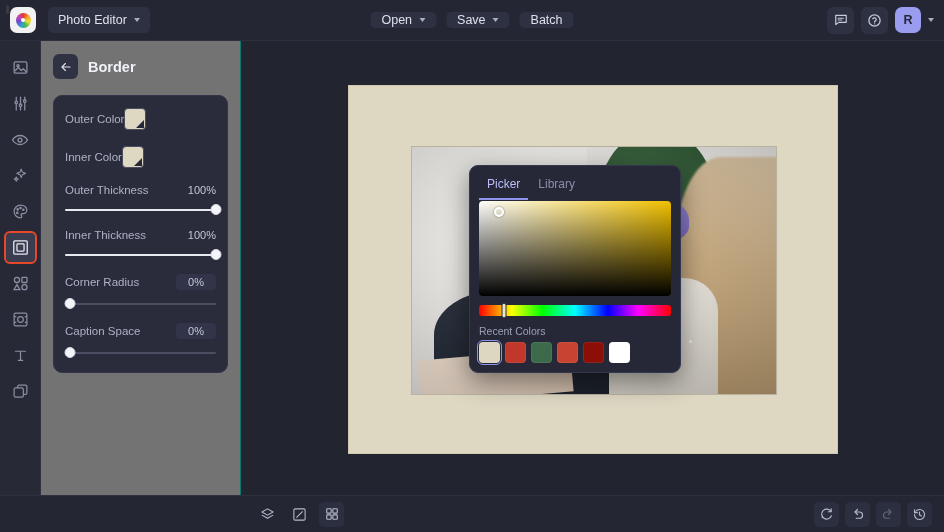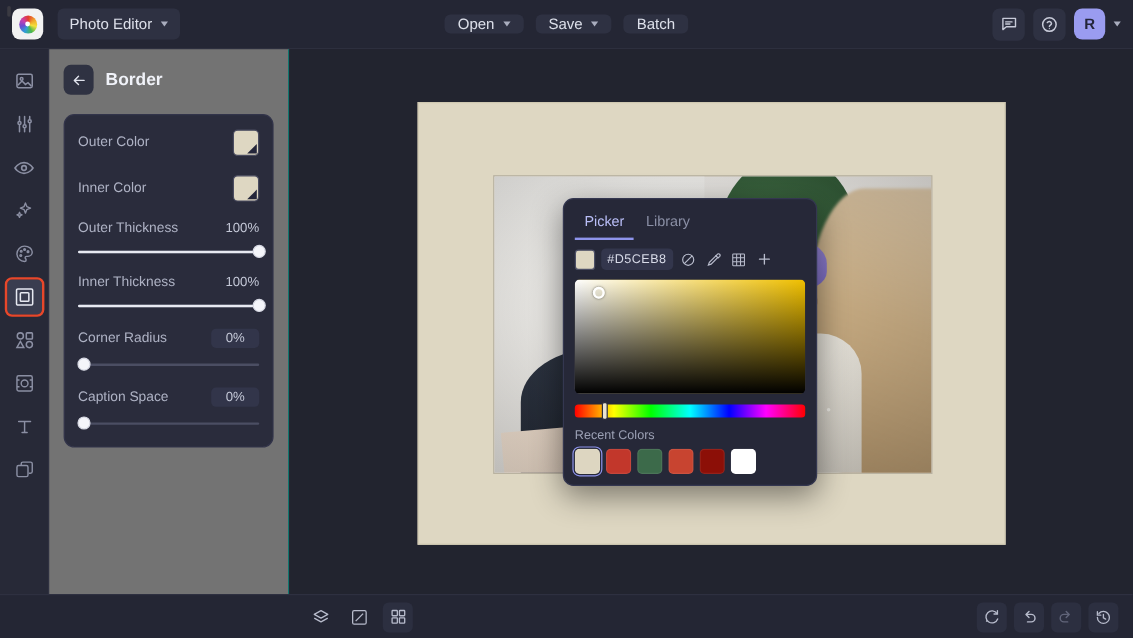--- a/index.html
+++ b/index.html
@@ -106,21 +106,21 @@
     display:flex;align-items:center;justify-content:center;cursor:pointer;
     color:#dfe2ec;
   }
   .panel-title { font-size:14.5px; color:#f0f2f8; font-weight:600; }
 
   .card {
     background:#2a2c3c; border:1px solid #32344a;
     border-radius:9px; padding:12px 11px 11px 11px;
   }
   .row {
-    display:flex; align-items:center; justify-content:space-between;
+    display:flex; align-items:center; 
     margin-bottom:16px;
   }
   .row-label { font-size:11.5px; color:#aeb2c4; }
   .swatch {
     width:22px;height:22px;border-radius:4px;
     background:#ded7c2; position:relative; cursor:pointer;
     border:1px solid #4a4c60;
   }
   .swatch::after {
     content:""; position:absolute; right:1px; bottom:1px;
@@ -555,47 +555,20 @@
           </div>
         </div>
       </div>
 
       <div class="picker">
         <div class="pk-tabs">
           <div class="pk-tab active">Picker</div>
           <div class="pk-tab">Library</div>
         </div>
 
-        <div class="pk-hexrow">
-          <div class="pk-swatch"></div>
-          <div class="pk-hex">#D5CEB8</div>
-          <div class="pk-ic">
-            <svg width="13" height="13" viewBox="0 0 24 24" fill="none" stroke="currentColor" stroke-width="1.8">
-              <circle cx="12" cy="12" r="8.5"></circle>
-                <path d="M6 18L18 6"></path>
-            </svg>
-          </div>
-          <div class="pk-ic">
-            <svg width="13" height="13" viewBox="0 0 24 24" fill="none" stroke="currentColor" stroke-width="1.8" stroke-linecap="round">
-              <path d="M18.5 3.2a2.4 2.4 0 013.3 3.4l-2.6 2.6-3.4-3.4z"></path>
-                <path d="M15.8 6l-10 10-1.5 4.2 4.2-1.5 10-10"></path>
-            </svg>
-          </div>
-          <div class="pk-ic">
-            <svg width="13" height="13" viewBox="0 0 24 24" fill="none" stroke="currentColor" stroke-width="1.6">
-              <rect x="3" y="3" width="18" height="18" rx="1"></rect>
-                <path d="M3 9h18M3 15h18M9 3v18M15 3v18"></path>
-            </svg>
-          </div>
-          <div class="pk-ic">
-            <svg width="14" height="14" viewBox="0 0 24 24" fill="none" stroke="currentColor" stroke-width="1.9" stroke-linecap="round">
-              <path d="M12 5v14M5 12h14"></path>
-            </svg>
-          </div>
-        </div>
 
         <div class="pk-sv">
           <div class="sv-knob"></div>
         </div>
 
         <div class="pk-hue">
           <div class="hue-knob"></div>
         </div>
 
         <div class="pk-recent-label">Recent Colors</div>

